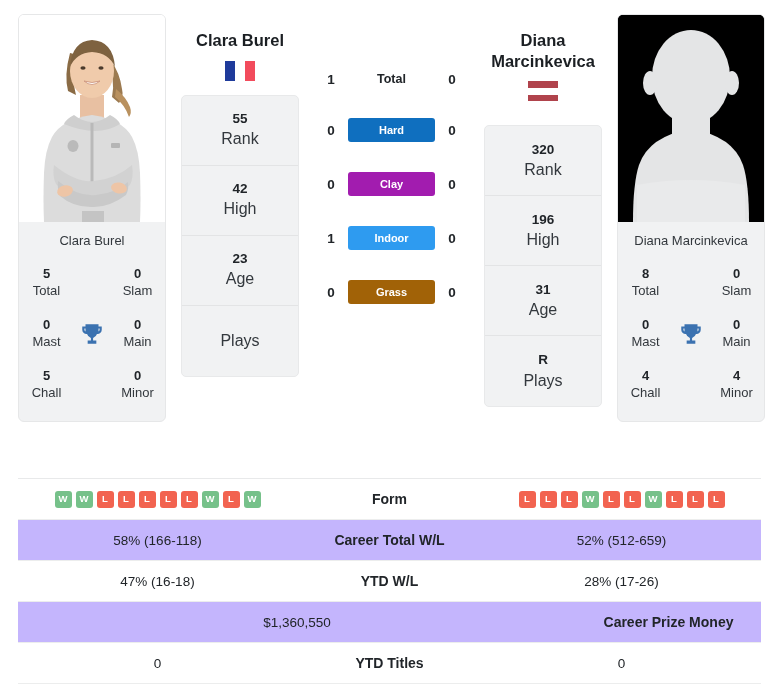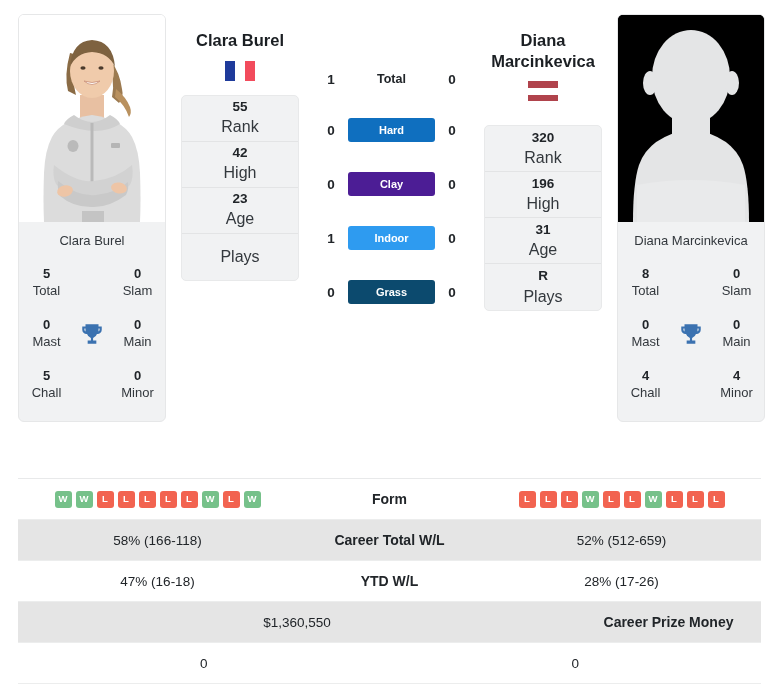--- a/index.html
+++ b/index.html
@@ -86,21 +86,21 @@
 
   .statbox {
     margin-top: 14px;
     width: 118px;
     background: #f1f2f3;
     border: 1px solid #e8e9ea;
     border-radius: 5px;
     overflow: hidden;
   }
   .statrow {
-    height: 46px;
+    height: 70px;
     display: flex; flex-direction: column;
     align-items: center; justify-content: center;
     border-bottom: 1px solid #e3e4e5;
   }
   .statrow:last-child { border-bottom: none; }
   .statrow .num { font-size: 13.5px; font-weight: bold; line-height: 1.35; }
   .statrow .lab { font-size: 16px; color: #33383d; line-height: 1.35; }
 
   
   .h2h {
@@ -150,21 +150,21 @@
     right: 18px;
     top: 478px;
     border-top: 1px solid #e8e9ea;
   }
   .trow {
     display: flex;
     align-items: center;
     min-height: 41px;
     border-bottom: 1px solid #eceded;
   }
-  .trow.alt { background: #e5e5e5; }
+  .trow.alt { background: #c4b5fd; }
   .tleft, .tright {
     flex: 1;
     text-align: center;
     font-size: 13.5px;
     color: #212529;
     padding: 6px 4px;
   }
   .tmid {
     flex: 0 0 185px;
     text-align: center;
@@ -302,31 +302,31 @@
         <div class="h2h-label">Total</div>
         <div class="h2h-score">0</div>
       </div>
       <div class="h2hrow">
         <div class="h2h-score">0</div>
         <div class="h2h-label surface" style="background:#0f6fbf">Hard</div>
         <div class="h2h-score">0</div>
       </div>
       <div class="h2hrow">
         <div class="h2h-score">0</div>
-        <div class="h2h-label surface" style="background:#4c1d95">Clay</div>
+        <div class="h2h-label surface" style="background:#a21caf">Clay</div>
         <div class="h2h-score">0</div>
       </div>
       <div class="h2hrow">
         <div class="h2h-score">1</div>
         <div class="h2h-label surface" style="background:#2e9bf0">Indoor</div>
         <div class="h2h-score">0</div>
       </div>
       <div class="h2hrow">
         <div class="h2h-score">0</div>
-        <div class="h2h-label surface" style="background:#0c4a6e">Grass</div>
+        <div class="h2h-label surface" style="background:#a16207">Grass</div>
         <div class="h2h-score">0</div>
       </div>
     </div>
 
     <div class="namecol right">
       <div class="pname">Diana Marcinkevica</div>
       <div class="flag flag-lv">
         <span style="background:#b0434c"></span>
           <span style="background:#ffffff"></span>
           <span style="background:#b0434c"></span>
@@ -449,17 +449,18 @@
       <div class="tright">28% (17-26)</div>
     </div>
 
     <div class="trow alt">
       <div class="tleft">$1,360,550</div>
       <div class="tmid">Career Prize Money</div>
     </div>
 
     <div class="trow">
       <div class="tleft">0</div>
+      <div class="tmid">YTD Titles</div>
       <div class="tright">0</div>
     </div>
 
   </div>
 </div>
 
 </body></html>

